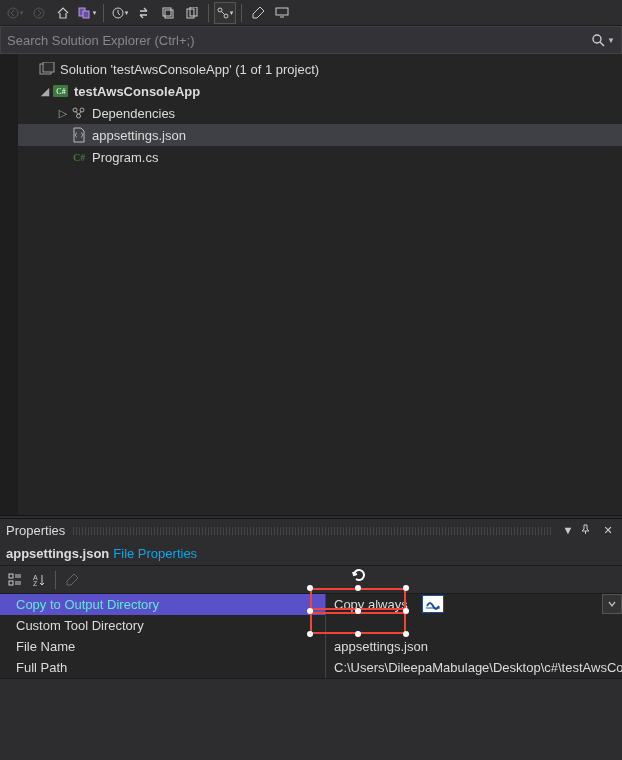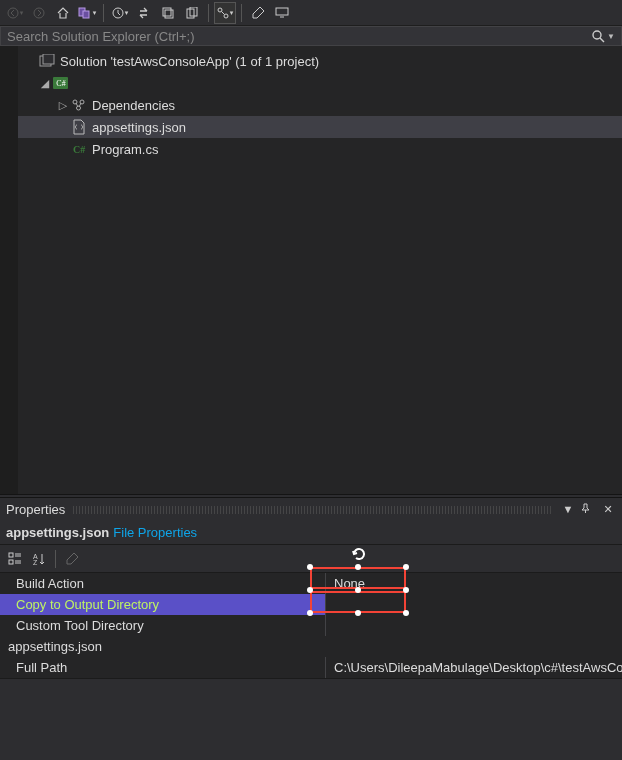--- a/index.html
+++ b/index.html
@@ -47,21 +47,21 @@
     border:1px solid transparent;
   }
   .tb-btn.disabled { color:#555; }
   .tb-sep { width:1px; height:18px; background:#555; margin:0 3px; }
   .tb-btn.drop::after{ content:"▾"; font-size:7px; margin-left:1px; }
   .tb-btn.boxed { border:1px solid #555; background:#333; }
   svg { display:block; }
 
   
   .search-bar {
-    height:20px;
+    height:28px;
     background: var(--bg-search);
     border:1px solid #424245;
     display:flex; align-items:center;
     padding:0 6px;
     color:#888;
   }
   .search-bar .placeholder { flex:1; font-style: normal; }
   .search-bar .mag { font-size:14px; }
 
   
@@ -157,21 +157,21 @@
   .prop-value {
     flex:1;
     padding-left:8px;
     display:flex; align-items:center;
     position:relative;
     overflow:hidden;
     white-space:nowrap;
   }
   .prop-row.sel .prop-name {
     background: var(--bg-prop-selected);
-    color:#bef264;
+    color:#5eead4;
   }
   .desc-area {
     height:82px;
     background: var(--bg-toolbar);
     border-top:1px solid #1b1b1b;
   }
 
   
   .editor-overlay {
     position:absolute;
@@ -312,20 +312,21 @@
   </div>
 
   <div class="tree-row indent1">
     <span class="twisty">◢</span>
     <span class="node-icon">
       <svg width="16" height="14" viewBox="0 0 16 14">
           <rect x="0" y="1" width="15" height="12" rx="1" fill="#3a7a3a"></rect>
           <text x="8" y="10" font-size="8" fill="#fff" text-anchor="middle" font-family="Segoe UI">C#</text>
         </svg>
     </span>
+    <span class="node-label bold">testAwsConsoleApp</span>
   </div>
 
   <div class="tree-row indent2">
     <span class="twisty">▷</span>
     <span class="node-icon">
       <svg width="16" height="14" viewBox="0 0 16 14">
           <circle cx="4" cy="4" r="2" fill="none" stroke="#aaa"></circle>
           <circle cx="11" cy="4" r="2" fill="none" stroke="#aaa"></circle>
           <circle cx="7.5" cy="10" r="2" fill="none" stroke="#aaa"></circle>
           <path d="M5 5 L7 9 M10 5 L8 9" stroke="#aaa"></path>
@@ -397,36 +398,47 @@
   <div class="tb-sep"></div>
   <div class="tb-btn disabled">
     <svg width="13" height="13" viewBox="0 0 13 13">
         <path d="M8 1 L12 5 L5 12 L1 12 L1 8 Z" fill="none" stroke="#666"></path>
       </svg>
   </div>
 </div>
 
 <div class="props-grid">
 
-  <div class="prop-row">
-    <div class="prop-name">Build Action</div>
-    <div class="prop-value">None</div>
-  </div>
 
   <div class="prop-row sel" style="position:relative">
     <div class="prop-name">Copy to Output Directory</div>
+    <div class="prop-value" style="overflow:visible">
+      <span>Copy always</span>
+      <div class="smarttag" style="position:absolute; left:88px; top:1px;">
+        <svg width="16" height="12" viewBox="0 0 16 12">
+            <path d="M2 8 Q5 2 8 8 Q11 14 14 8" fill="none" stroke="#1b4f9c" stroke-width="2"></path>
+            <path d="M1 10 H15" stroke="#1b4f9c"></path>
+          </svg>
+      </div>
+      <div class="dd-btn">
+        <svg width="8" height="8" viewBox="0 0 8 8">
+            <path d="M1 2 L4 6 L7 2" fill="none" stroke="#bbb" stroke-width="1.3"></path>
+          </svg>
+      </div>
+    </div>
   </div>
 
 
   <div class="prop-row">
     <div class="prop-name">Custom Tool Directory</div>
     <div class="prop-value"></div>
   </div>
 
   <div class="prop-row">
+    <div class="prop-name">File Name</div>
     <div class="prop-value">appsettings.json</div>
   </div>
 
   <div class="prop-row">
     <div class="prop-name">Full Path</div>
     <div class="prop-value">C:\Users\DileepaMabulage\Desktop\c#\testAwsConsoleApp</div>
   </div>
 
   <div class="editor-overlay" style="left:310px; top:-6px; width:96px; height:50px;">
 

